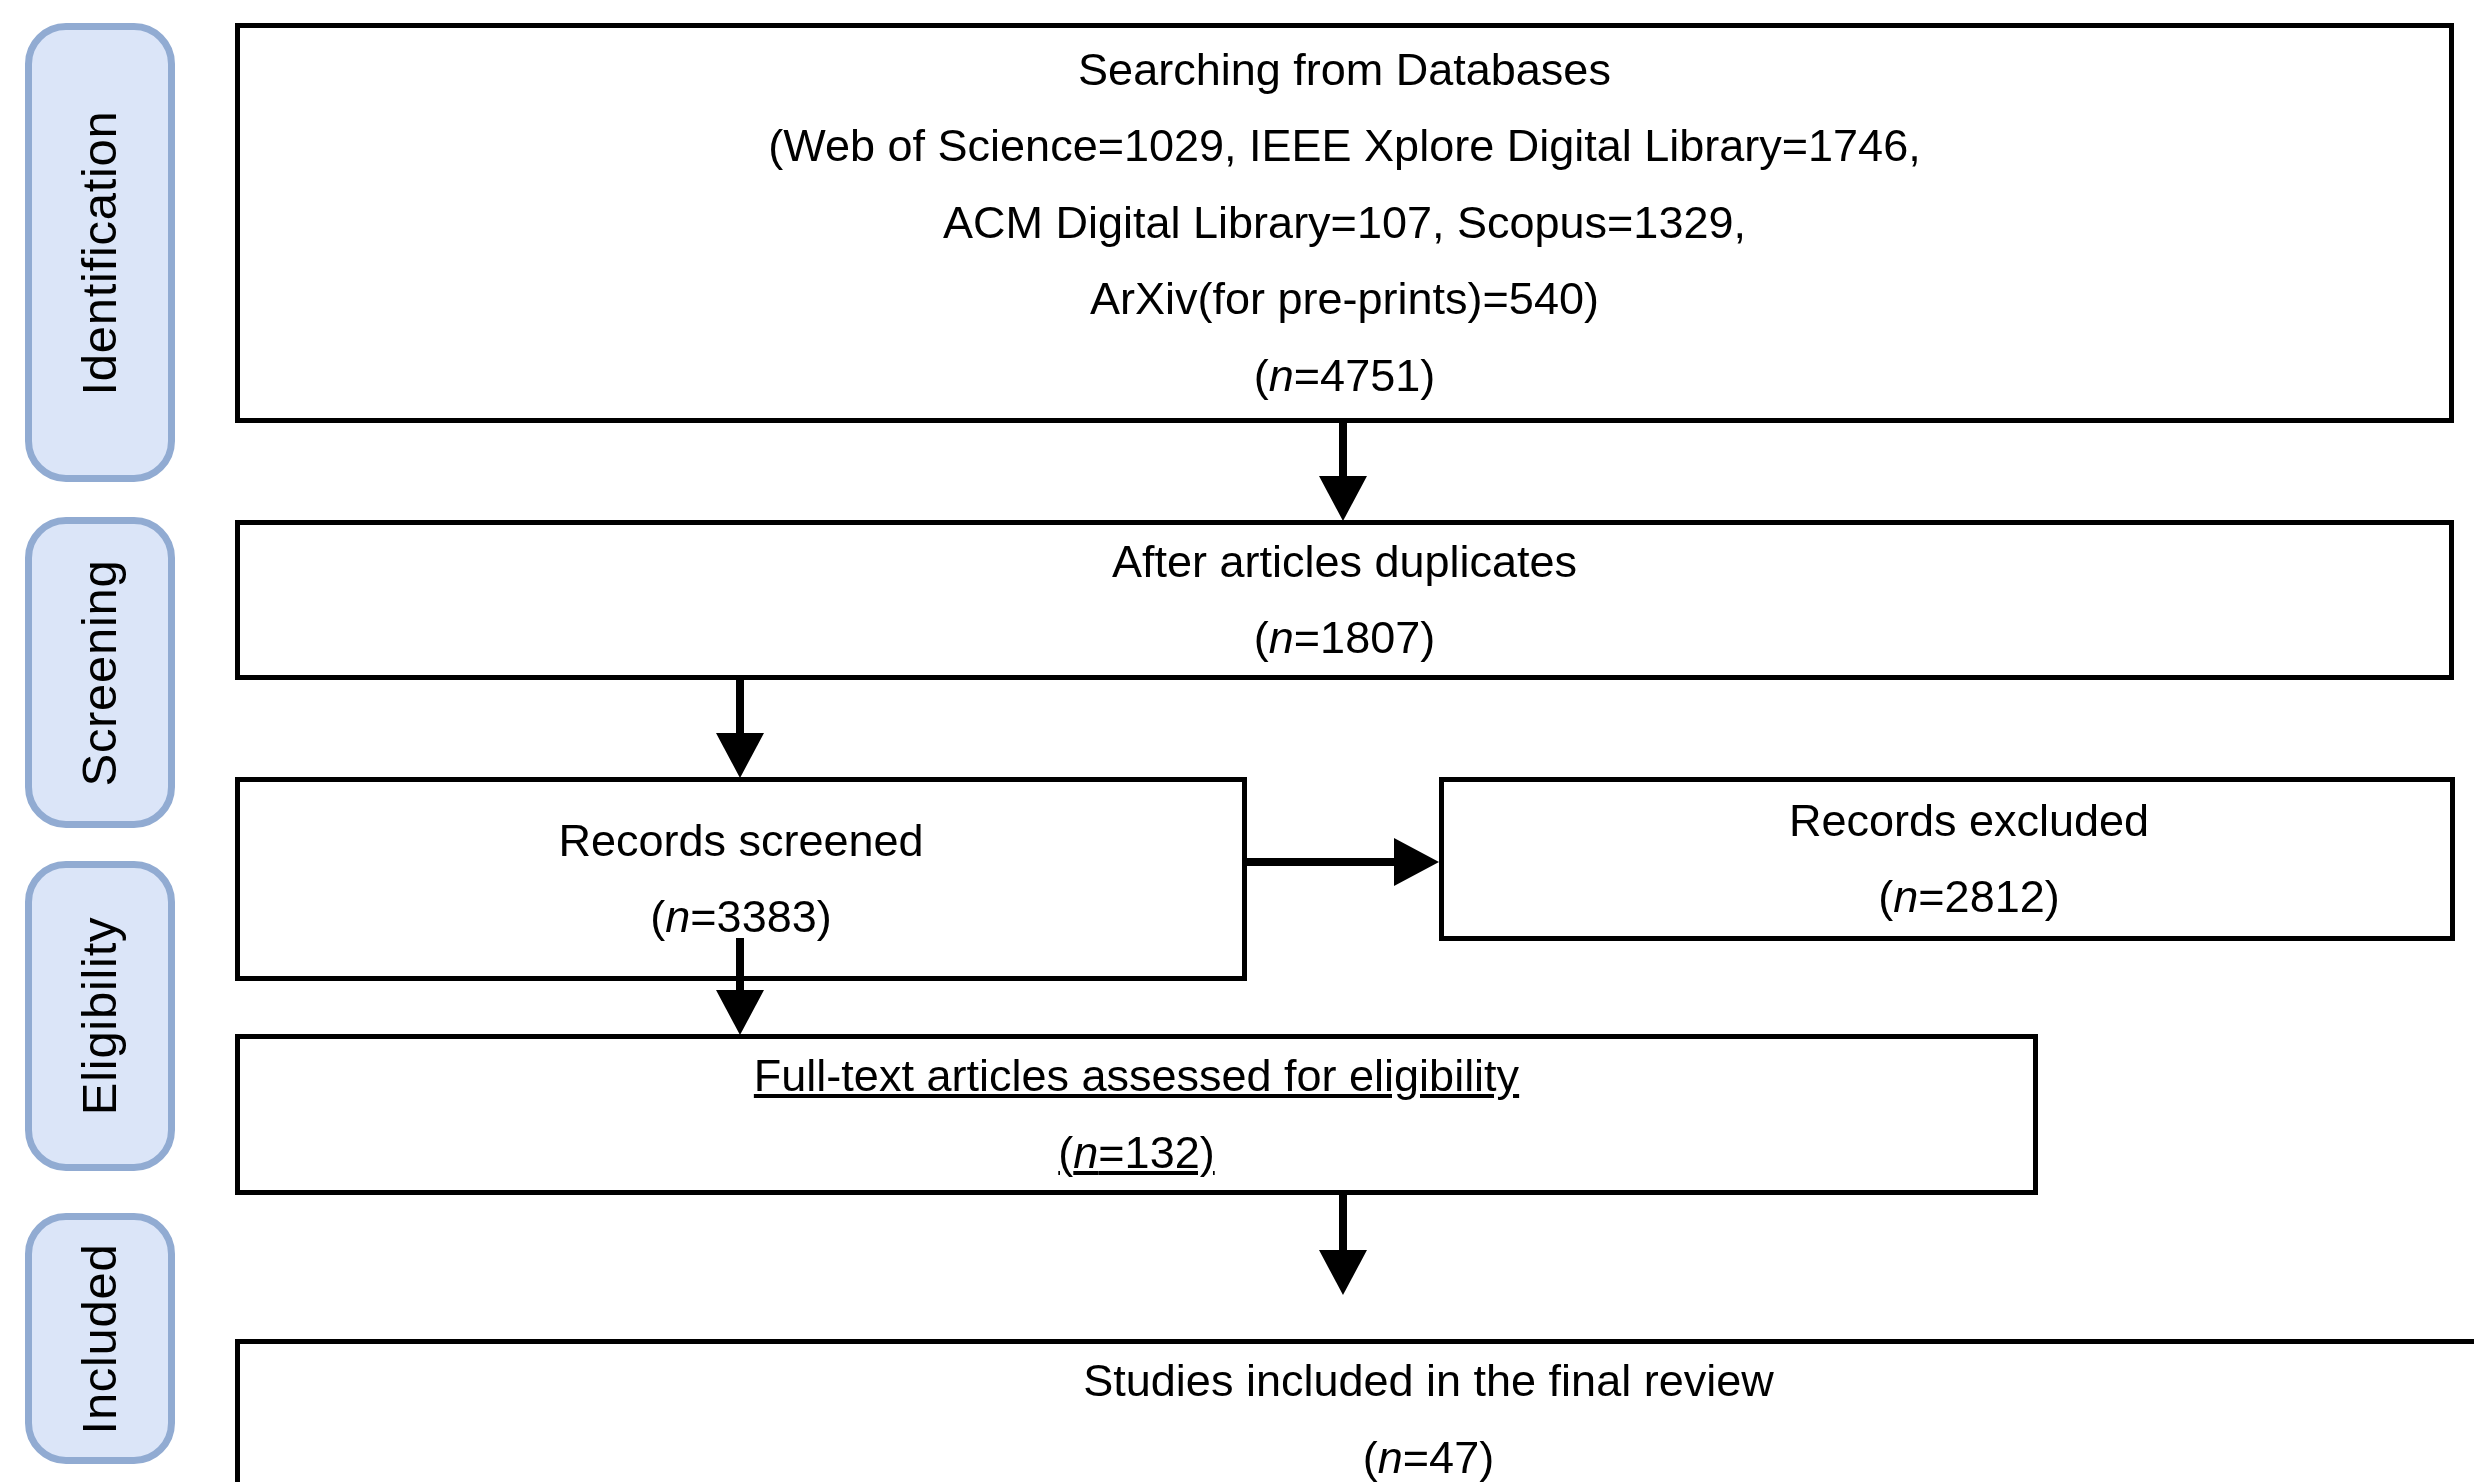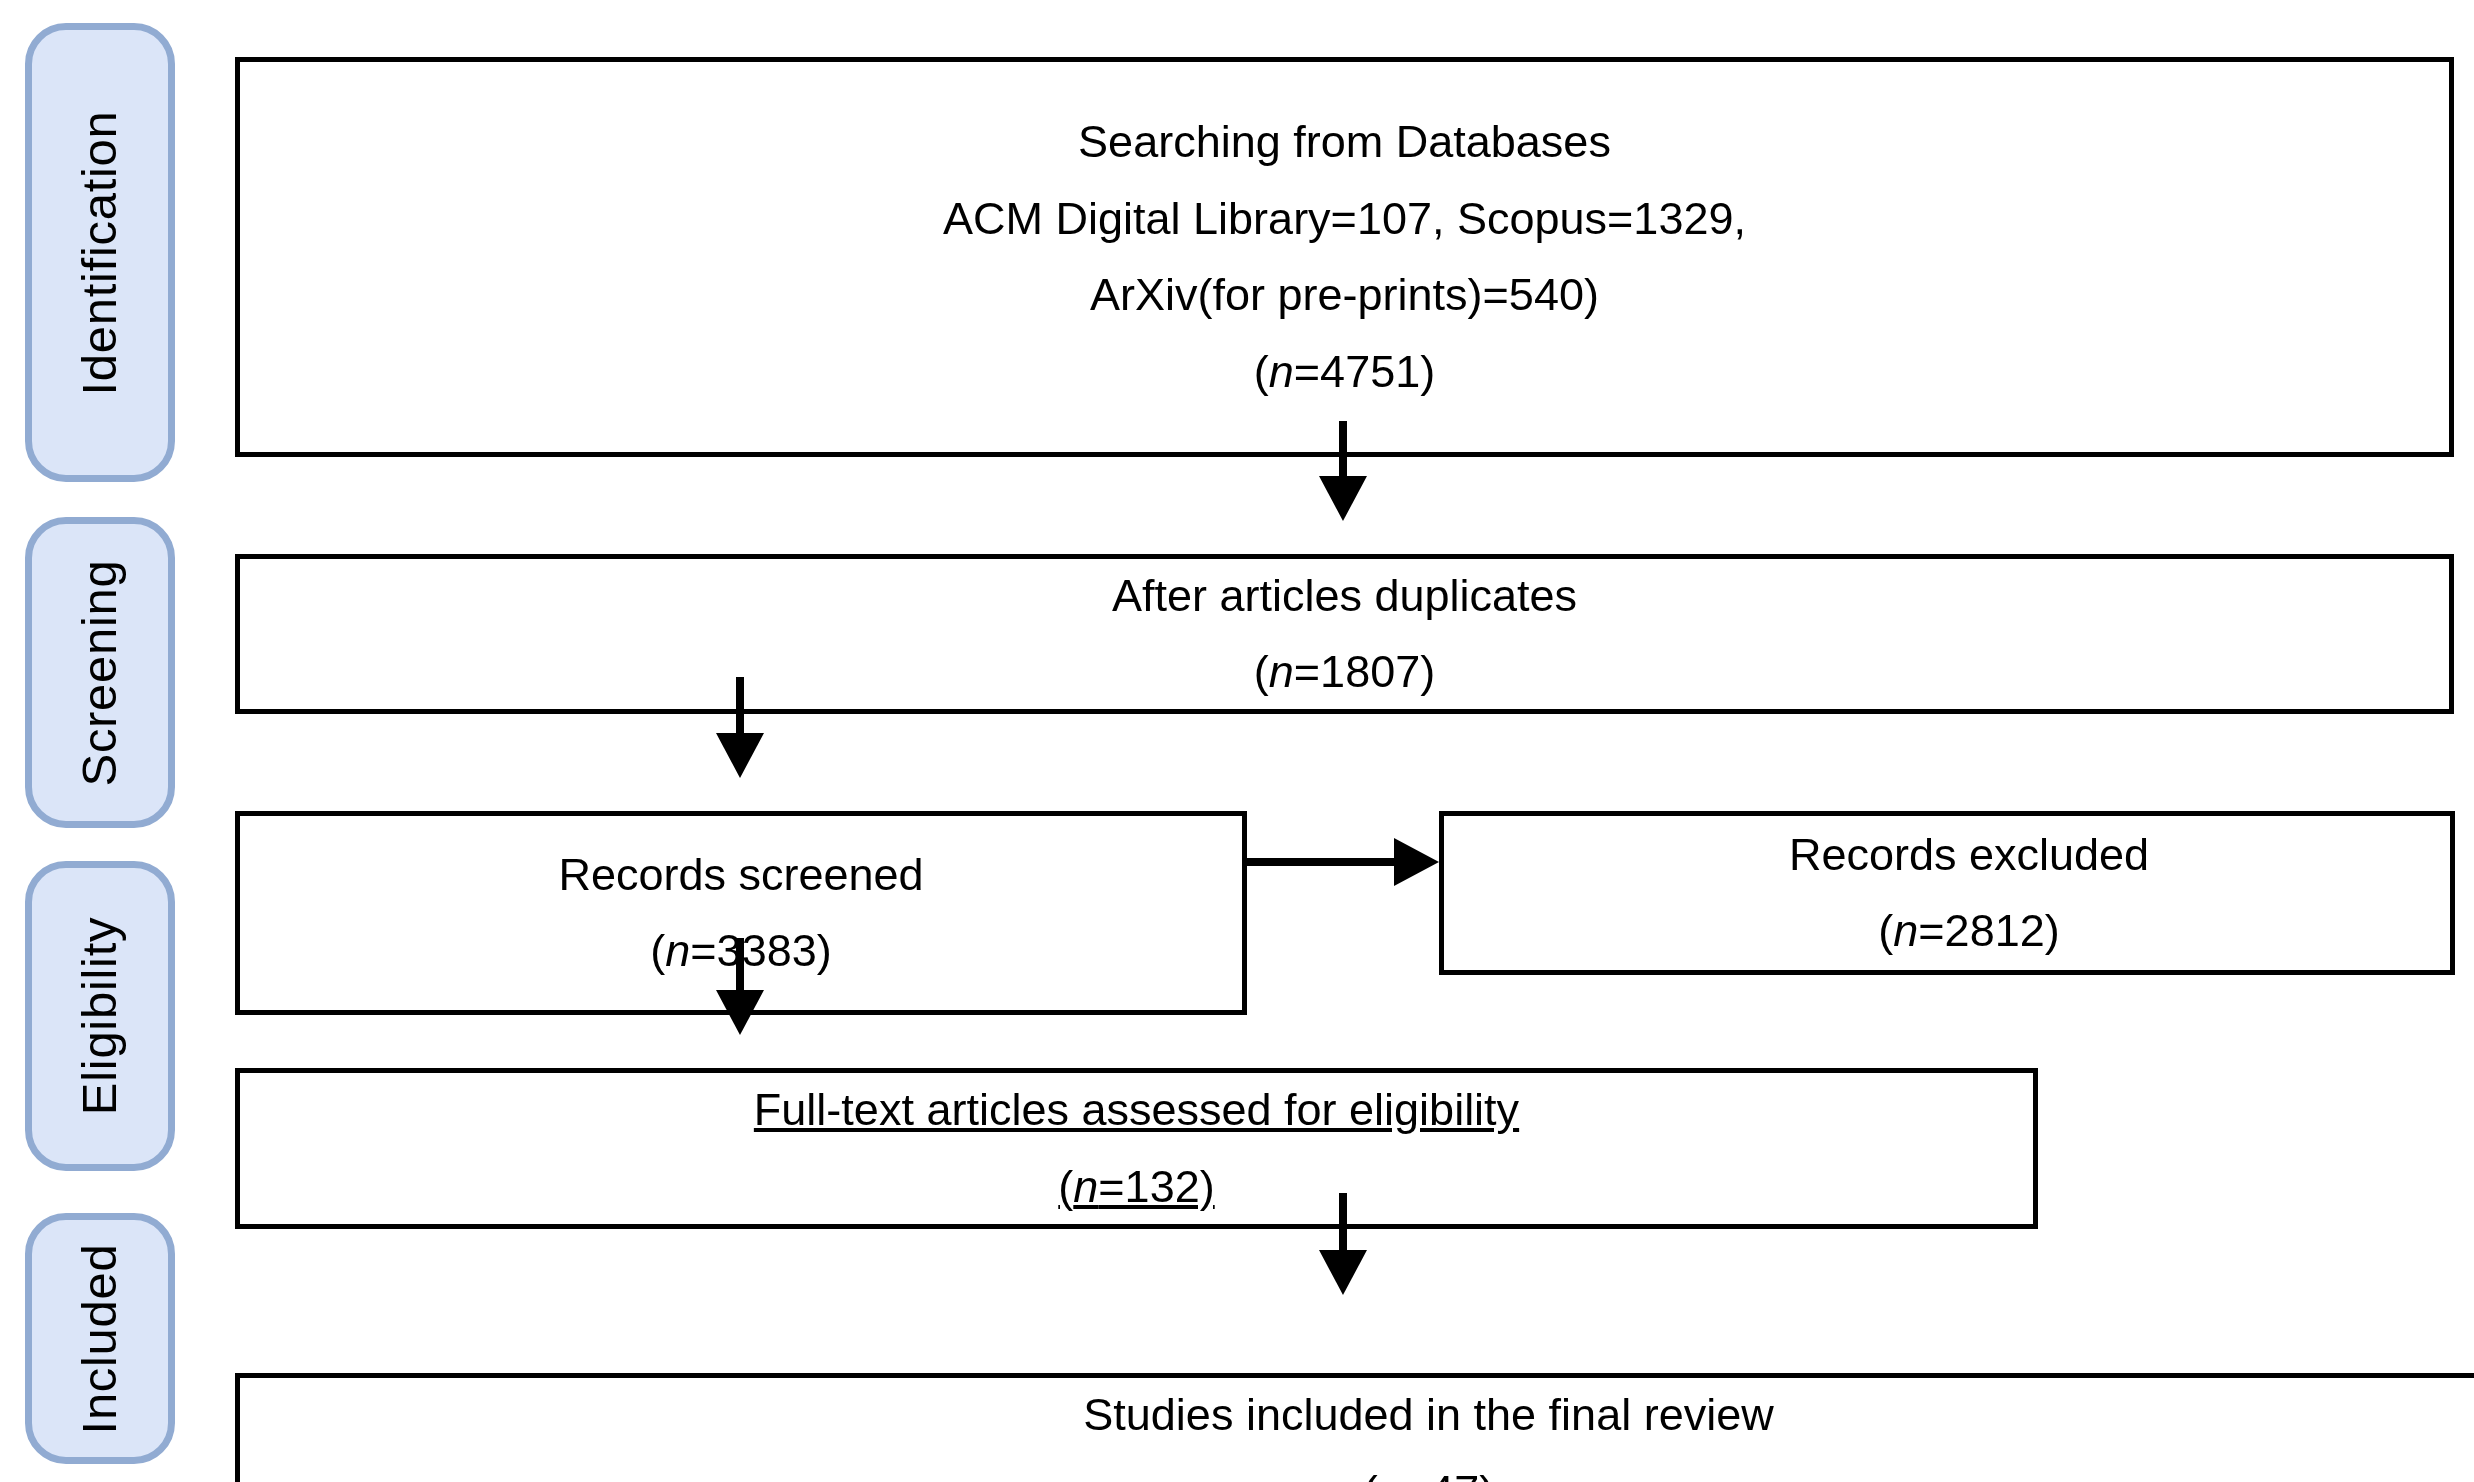--- a/index.html
+++ b/index.html
@@ -49,21 +49,20 @@
     position: absolute;
     background: #ffffff;
     border: 5.2px solid var(--box-border);
     display: flex;
     flex-direction: column;
     align-items: center;
     justify-content: center;
     text-align: center;
     font-size: 45px;
     line-height: 1.7;
-    margin-top: 34px;
   }
   .box i { font-style: italic; }
   .box-searching { left: 235px;  top: 23px;   width: 2219px; height: 400px; }
   .box-dedup     { left: 235px;  top: 520px;  width: 2219px; height: 160px; }
   .box-screened  { left: 235px;  top: 777px; width: 1012px; height: 204px; }
   .box-excluded  { left: 1439px; top: 777px; width: 1016px; height: 164px; padding-left: 44px; }
   .box-fulltext  { left: 235px;  top: 1034px; width: 1803px; height: 161px; text-decoration: underline; }
   .box-included  { left: 235px;  top: 1339px; width: 2387px; height: 161px; }
 
   
@@ -114,20 +113,21 @@
   </div>
   <div class="stage stage-eligibility">
     <span>Eligibility</span>
   </div>
   <div class="stage stage-included">
     <span>Included</span>
   </div>
 
   <div class="box box-searching">
     <div>Searching from Databases</div>
+    <div>(Web of Science=1029, IEEE Xplore Digital Library=1746,</div>
     <div>ACM Digital Library=107, Scopus=1329,</div>
     <div>ArXiv(for pre-prints)=540)</div>
     <div><span>(</span><i>n</i><span>=4751)</span></div>
   </div>
 
   <div class="box box-dedup">
     <div>After articles duplicates</div>
     <div><span>(</span><i>n</i><span>=1807)</span></div>
   </div>
 

